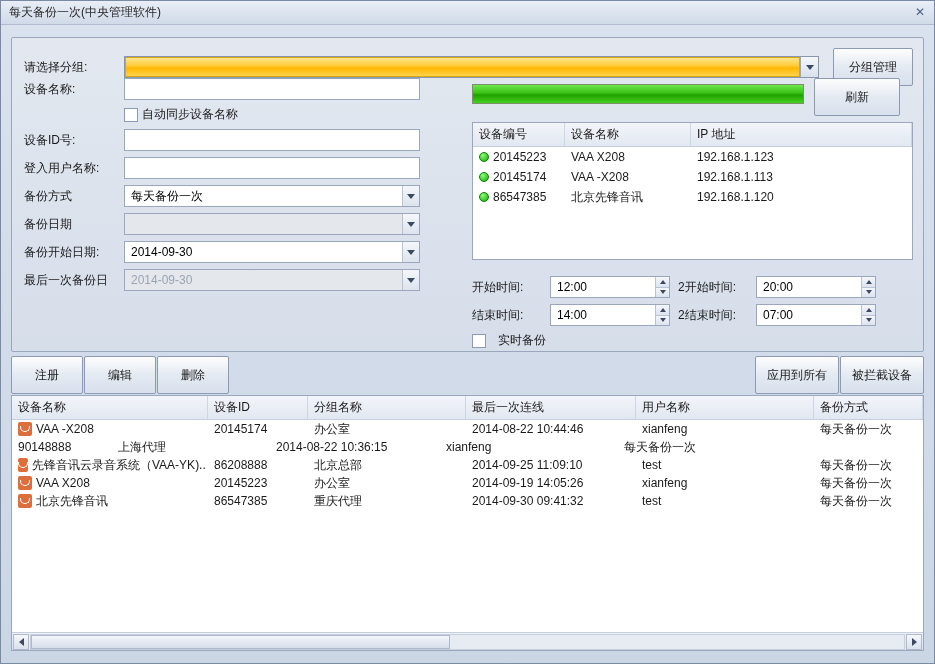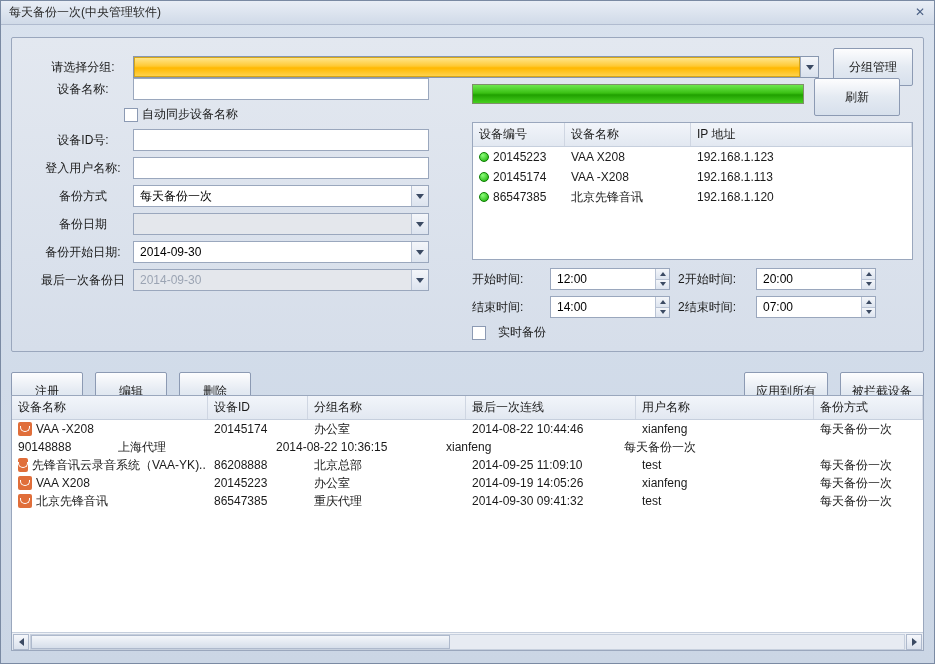--- a/index.html
+++ b/index.html
@@ -31,21 +31,21 @@
 }
 .panel {
   position: absolute;
   left: 10px; right: 10px; top: 36px; height: 315px;
   border: 1px solid #9aa7bd;
   border-radius: 2px;
   background: linear-gradient(to bottom, #e3e8f0 0%, #d6deea 100%);
   padding: 10px 10px 6px 10px;
 }
 .row { display: flex; align-items: center; margin-bottom: 6px; }
-.lbl { width: 102px; text-align: center; padding-left: 2px; margin-left: 9px; }
+.lbl { width: 102px; text-align: left; padding-left: 2px; }
 .textin, .combobox, .datein {
   height: 22px; border: 1px solid #9aa7bd; background: #fff; padding: 0 4px;
   font: inherit;
 }
 .btn {
   height: 38px; min-width: 72px; padding: 0 8px;
   border: 1px solid #8c9ab3; border-radius: 2px;
   background: linear-gradient(to bottom, #fdfdfe 0%, #e4eaf2 50%, #d7e0ec 100%);
   font: inherit; cursor: pointer; color: #1a1a1a;
 }
@@ -66,21 +66,21 @@
   border-top: 5px solid #3b4a63;
 }
 .left-col { width: 440px; }
 .right-col { position: absolute; left: 460px; right: 10px; top: 10px; }
 .progress {
   height: 20px; border: 1px solid #7f8f6b; width: 332px;
   background: linear-gradient(to bottom, #6ee84f 0%, #3ac013 45%, #20a000 55%, #46d01f 100%);
   margin-bottom: 6px;
 }
 .device-table {
-  border: 1px solid #9aa7bd; background: #fff; height: 138px; margin-bottom: 8px;
+  border: 1px solid #9aa7bd; background: #fff; height: 138px; margin-bottom: 16px;
 }
 .dthead { display: flex; background: linear-gradient(to bottom,#f2f5fa,#e2e8f1); border-bottom: 1px solid #c6cfdd; }
 .dth { padding: 3px 6px; border-right: 1px solid #cfd6e2; font-size: 12px; }
 .dth.c1{ width: 92px;} .dth.c2{ width:126px;} .dth.c3{ flex:1;}
 .dtbody { }
 .dtr { display:flex; height:20px; align-items:center; }
 .dtd { padding: 0 6px; }
 .dtd.c1{ width:92px; display:flex; align-items:center; gap:4px;} .dtd.c2{ width:126px;} .dtd.c3{ flex:1;}
 .dot { width:10px;height:10px;border-radius:50%;background:radial-gradient(circle at 35% 30%,#8bff7a,#13a800);border:1px solid #0c7e00; display:inline-block;}
 .time-row { display:flex; align-items:center; gap:8px; margin-bottom:6px;}
@@ -89,21 +89,21 @@
 .spinner input{ border:none; width:100%; font:inherit; padding:0 6px; outline:none;}
 .spinner .spb{ width:16px; display:flex; flex-direction:column;}
 .spinner .spb span{ flex:1; display:flex;align-items:center;justify-content:center; background:linear-gradient(#f4f6fa,#dde4ef); border-left:1px solid #b9c3d4;}
 .spinner .spb span:first-child{ border-bottom:1px solid #b9c3d4;}
 .spinner .aup{ width:0;height:0;border-left:3px solid transparent;border-right:3px solid transparent;border-bottom:4px solid #3b4a63;}
 .spinner .adn{ width:0;height:0;border-left:3px solid transparent;border-right:3px solid transparent;border-top:4px solid #3b4a63;}
 .combobox-wrap{ display:flex; width:296px; height:22px; border:1px solid #9aa7bd; background:#fff;}
 .combobox-wrap input{ border:none; width:100%; font:inherit; padding:0 6px; outline:none;}
 .combobox-wrap .dd{ width:18px; background:linear-gradient(#f4f6fa,#dde4ef); border-left:1px solid #b9c3d4; display:flex;align-items:center;justify-content:center; cursor:pointer;}
 .checkbox { width:14px;height:14px; border:1px solid #8c9ab3; background:#fff; margin-right:4px; display:inline-block; vertical-align:middle;}
-.btnrow { position:absolute; left:10px; right:10px; top:360px; height:28px; display:flex; align-items:center; gap:12px;margin-top:16px;}
+.btnrow { position:absolute; left:10px; right:10px; top:360px; height:28px; display:flex; align-items:center; gap:1px;}
 .btnrow .spacer{ flex:1;}
 .grid {
   position:absolute; left:10px; right:10px; top:394px; bottom:12px;
   border:1px solid #9aa7bd; background:#fff;
   display:flex; flex-direction:column;
 }
 .ghead { display:flex; background:linear-gradient(to bottom,#f2f5fa,#e2e8f1); border-bottom:1px solid #c6cfdd;}
 .gh { padding:3px 6px; border-right:1px solid #cfd6e2; font-size:12px; position:relative;}
 .c-a{width:196px;} .c-b{width:100px;} .c-c{width:158px;} .c-d{width:170px;} .c-e{width:178px;} .c-f{flex:1;}
 .gbody{ flex:1; overflow:hidden;}

